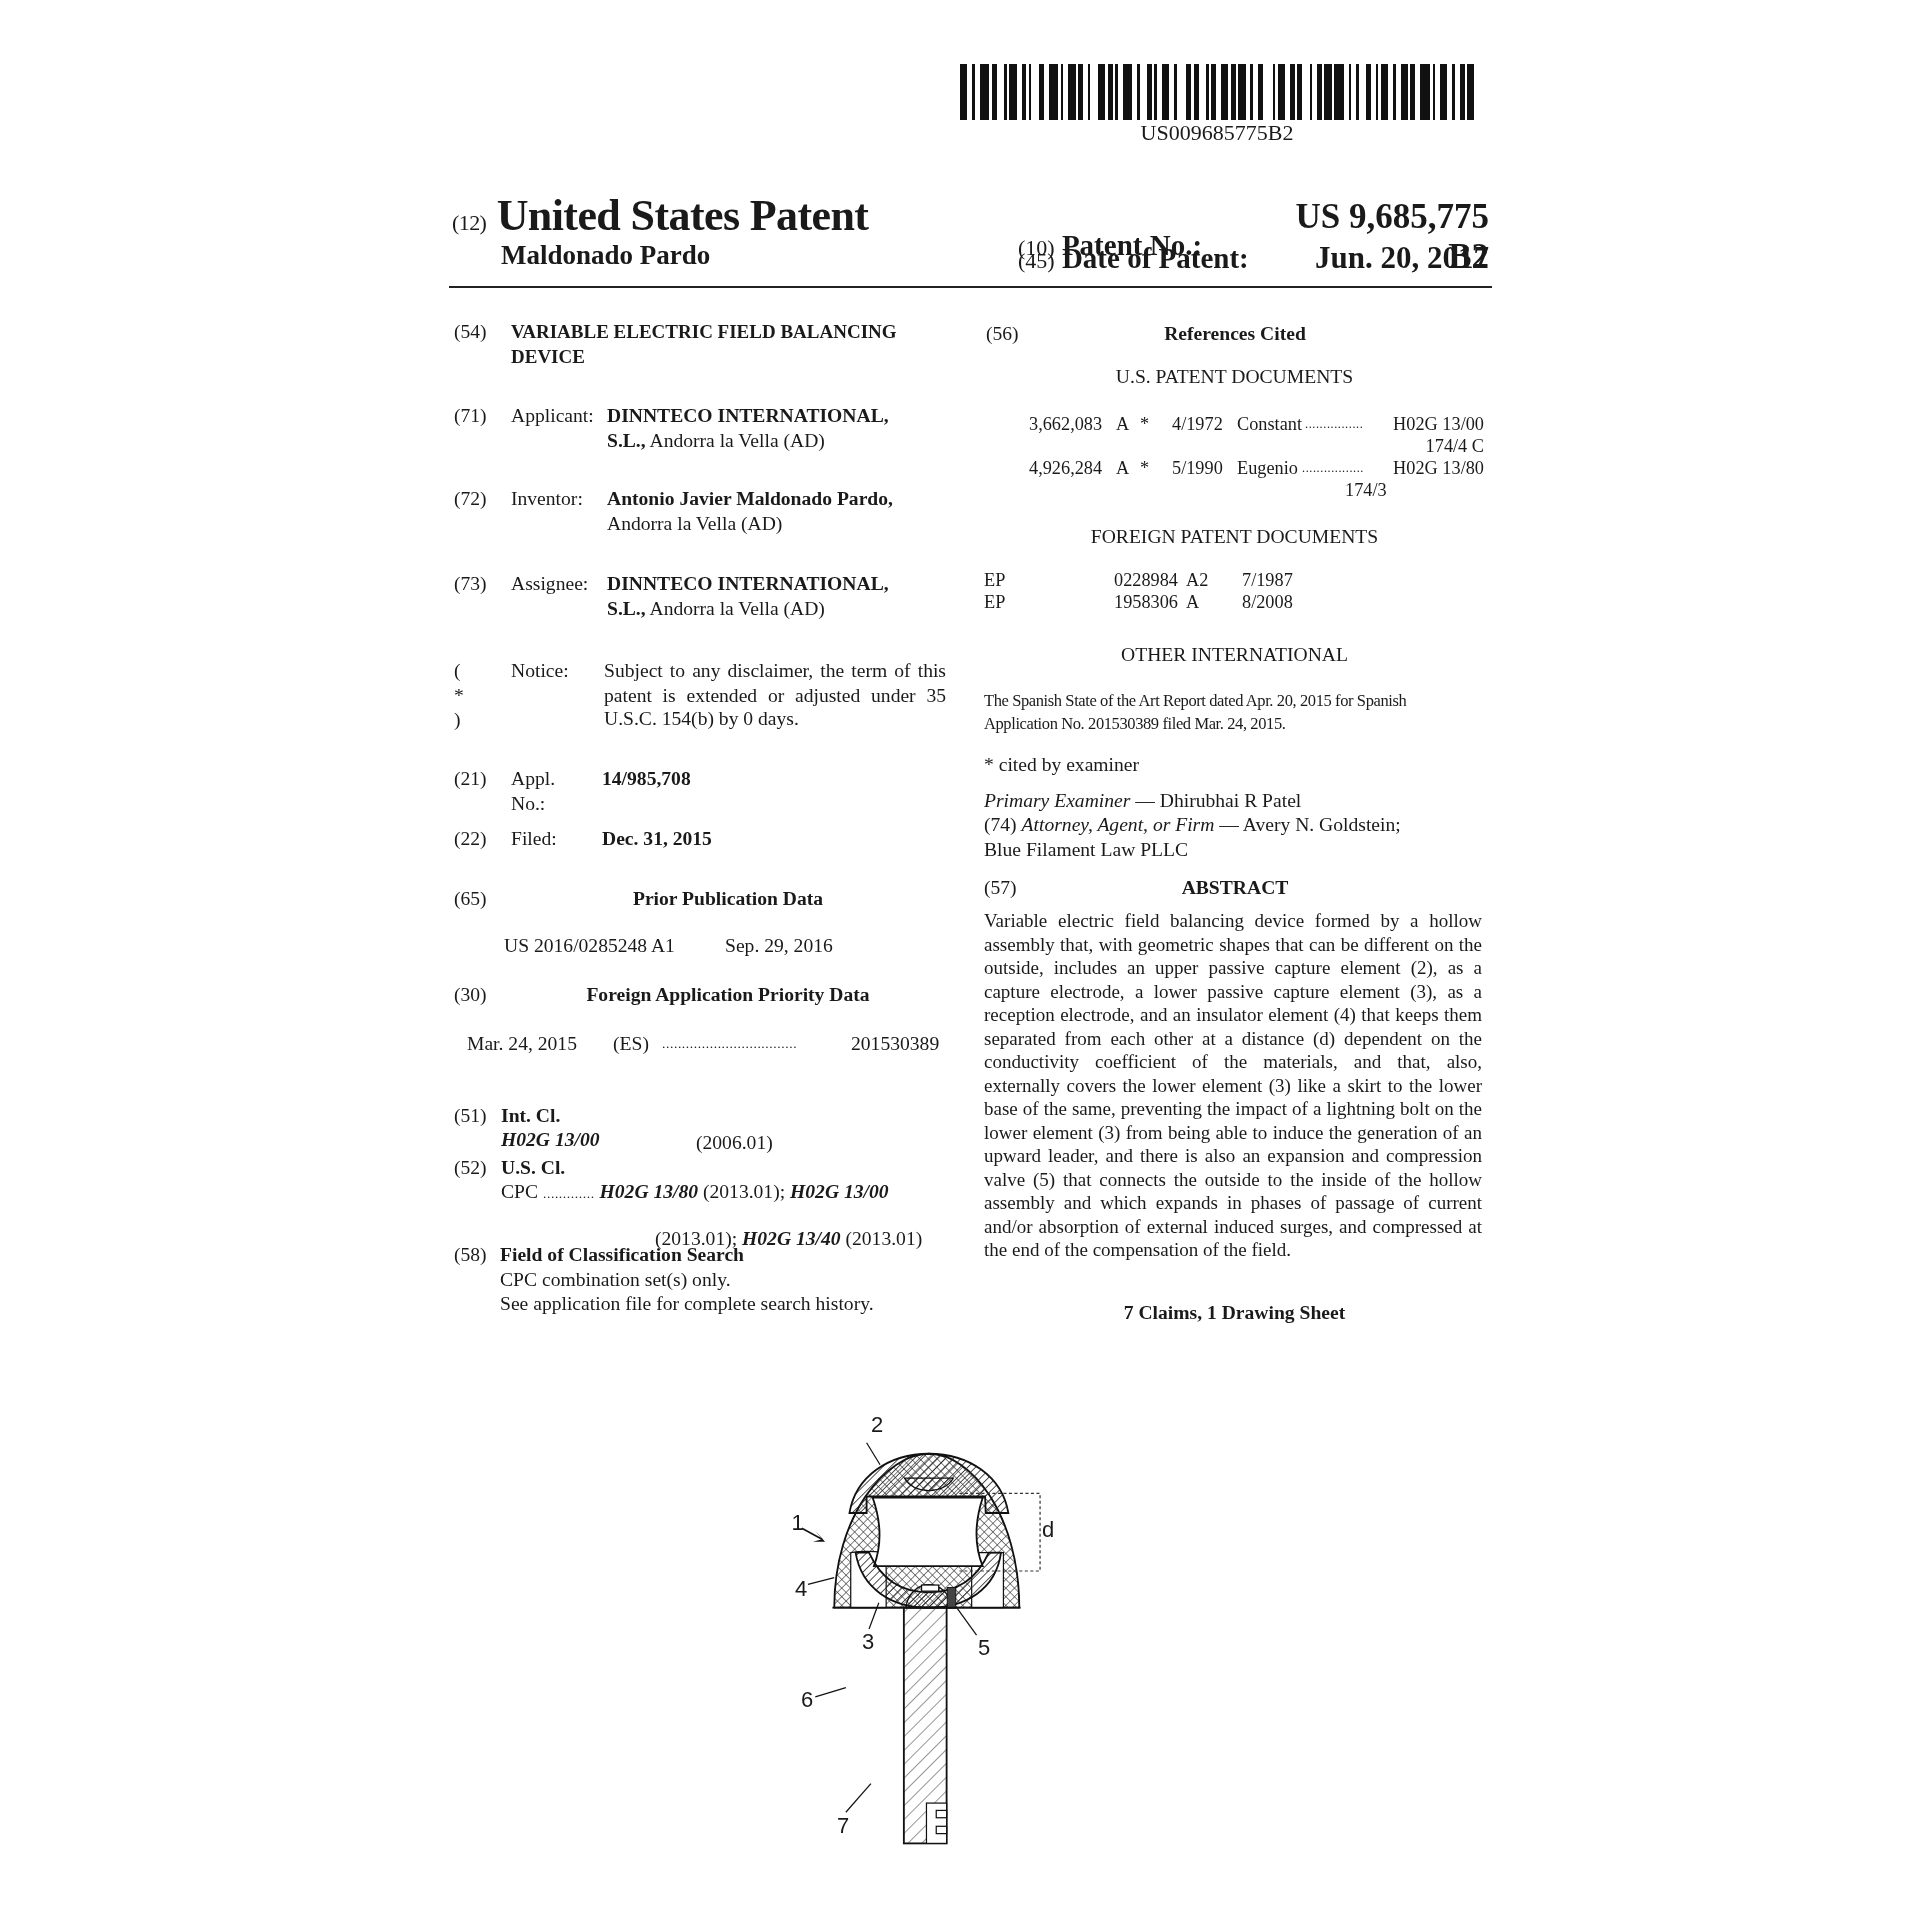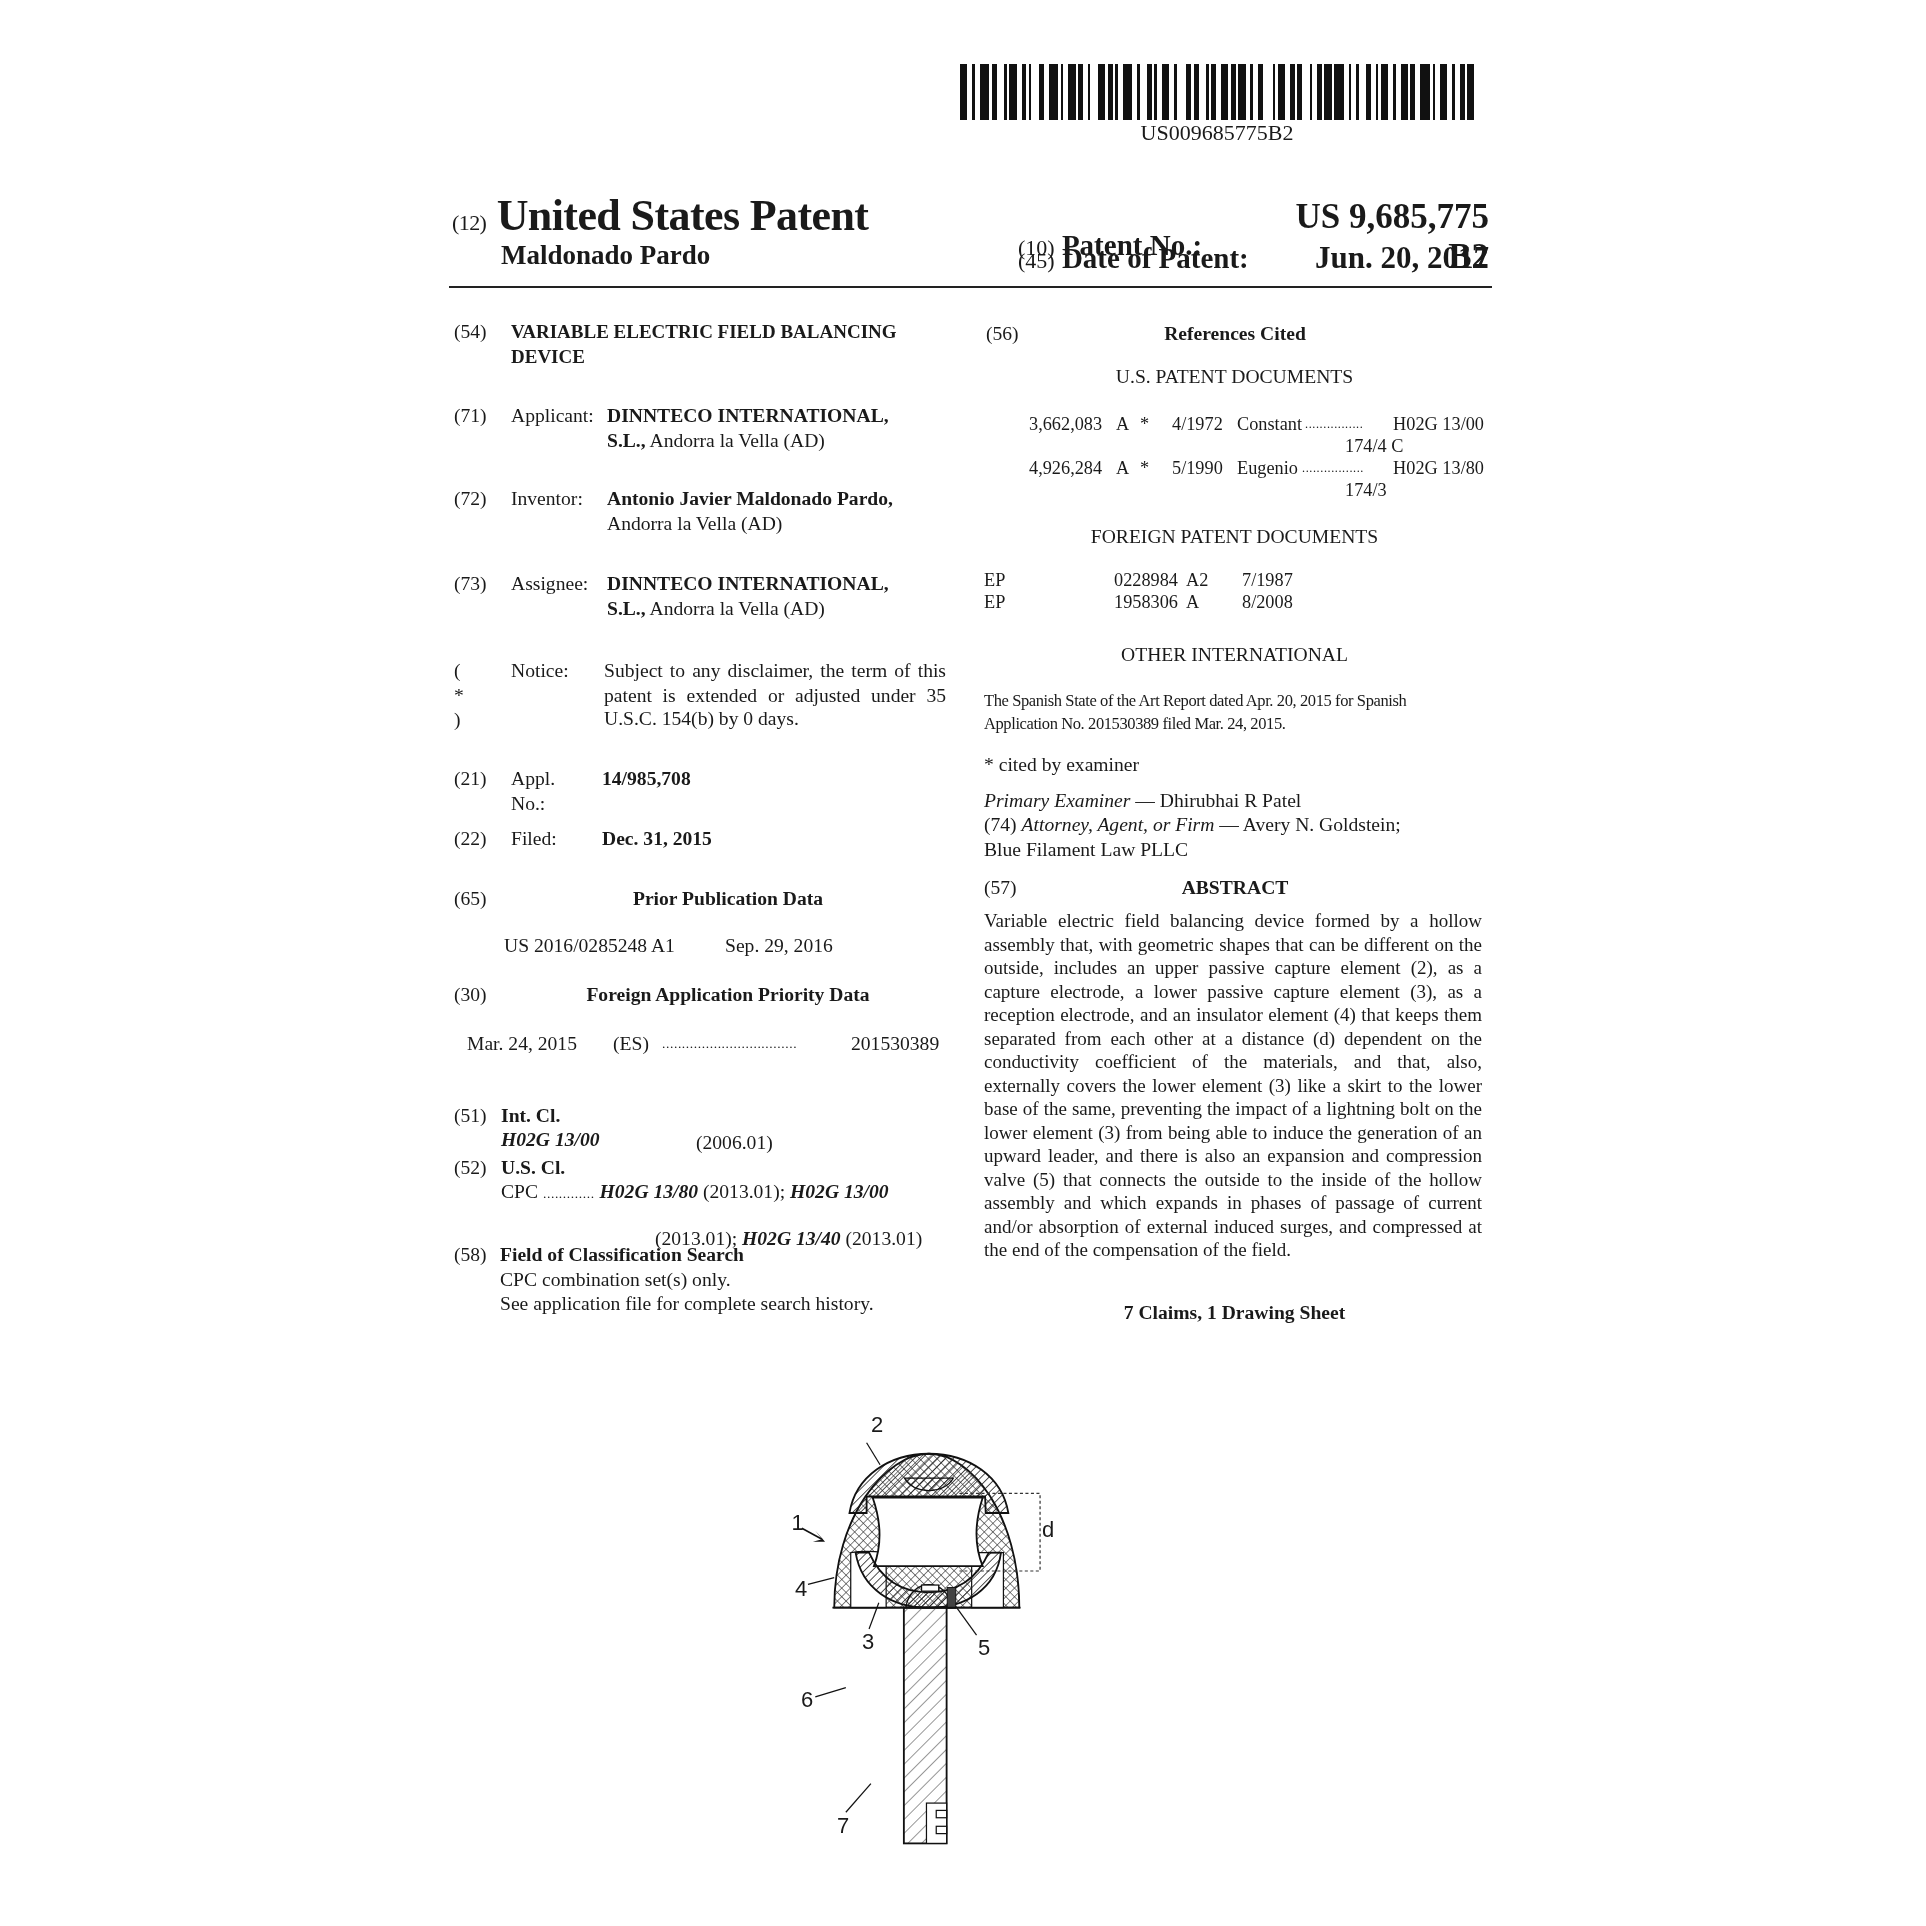--- a/index.html
+++ b/index.html
@@ -285,21 +285,21 @@
 
   <div class="abs" style="left:1029px; top:412px; font-size:18.3px;">
     <span style="position:absolute; left:0;">3,662,083</span>
     <span style="position:absolute; left:87px;">A</span>
     <span style="position:absolute; left:111px;">*</span>
     <span style="position:absolute; left:143px;">4/1972</span>
     <span style="position:absolute; left:208px;">Constant</span>
     <span class="dots" style="position:absolute; left:276px; font-size:12.2px; white-space:nowrap;">................</span>
   </div>
   <div class="abs" style="left:1345px; width:139px; text-align:right; top:412px; font-size:18.3px;">H02G 13/00</div>
-  <div class="abs" style="left:1345px; width:139px; top:434px; font-size:18.3px;">174/4 C</div>
+  <div class="abs" style="left:1345px; width:139px; text-align:right; top:434px; font-size:18.3px;">174/4 C</div>
 
   <div class="abs" style="left:1029px; top:456px; font-size:18.3px;">
     <span style="position:absolute; left:0;text-align:center;">4,926,284</span>
     <span style="position:absolute; left:87px;">A</span>
     <span style="position:absolute; left:111px;">*</span>
     <span style="position:absolute; left:143px;">5/1990</span>
     <span style="position:absolute; left:208px;">Eugenio</span>
     <span class="dots" style="position:absolute; left:273px; font-size:12.2px; white-space:nowrap;">.................</span>
   </div>
   <div class="abs" style="left:1345px; width:139px; text-align:right; top:456px; font-size:18.3px;">H02G 13/80</div>

